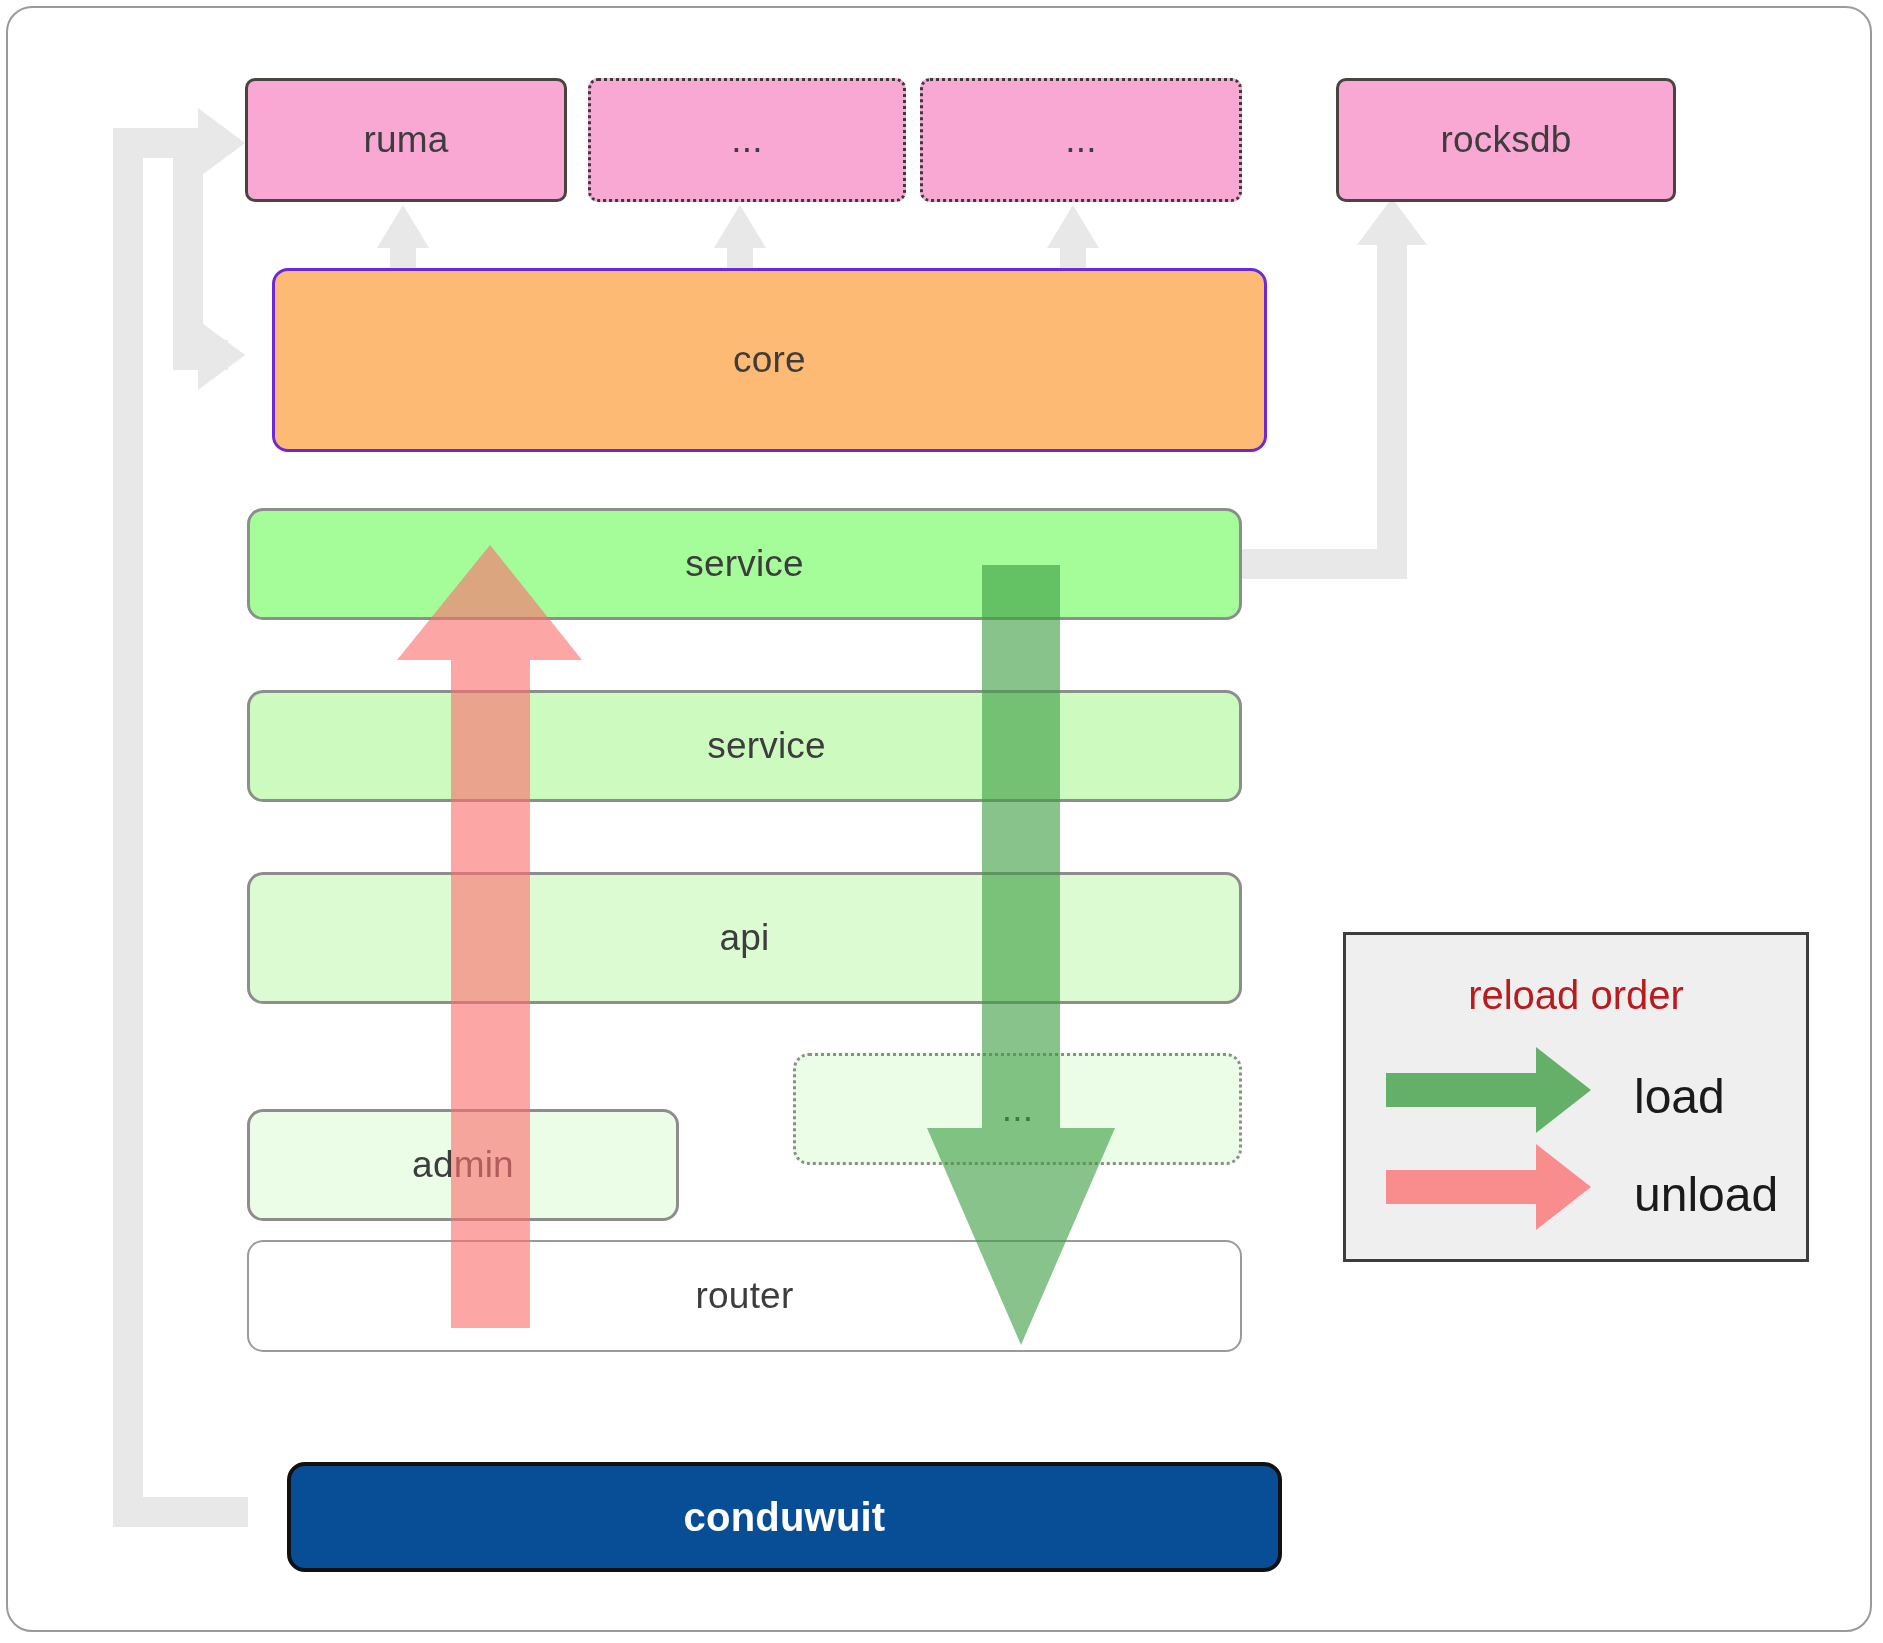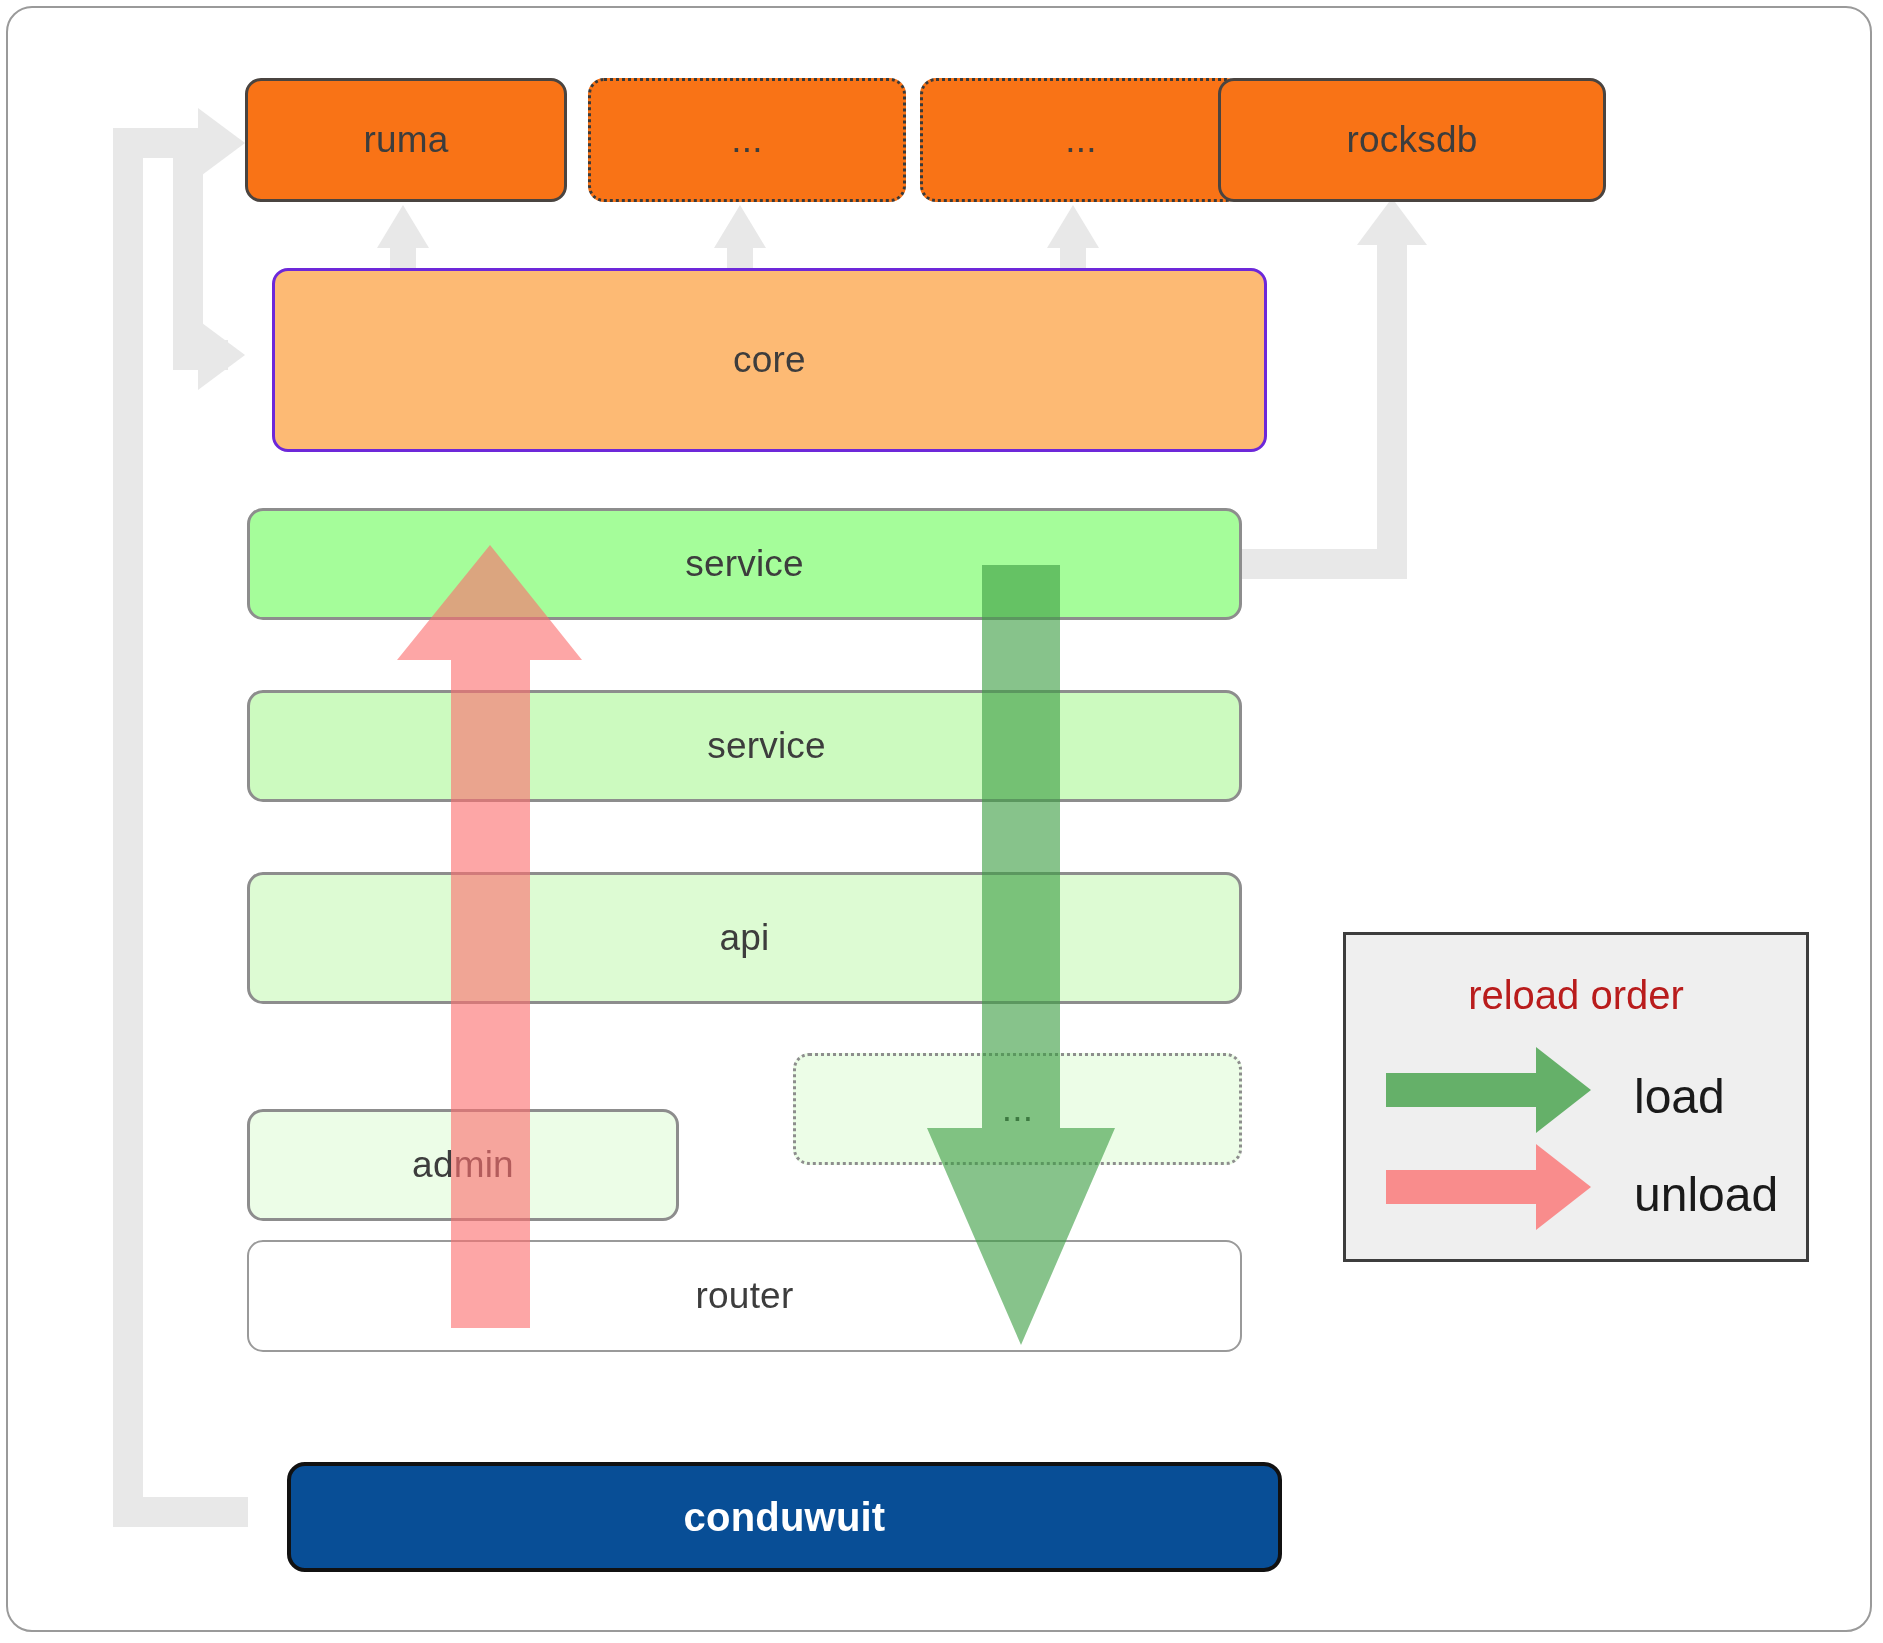--- a/index.html
+++ b/index.html
@@ -33,23 +33,23 @@
     justify-content: center;
     border-radius: 14px;
     font-size: 37px;
     color: #3d3d3d;
     letter-spacing: 0.2px;
     z-index: 6;
   }
 
   
   .peach {
-    background: #f97316;
+    background: #f9a8d4;
     border: 3px solid #4a4440;
-    border-radius: 16px;
+    border-radius: 10px;
   }
   .peach.dotted {
     border: 3px dotted #3a3a3a;
   }
 
   
   .core {
     background: #fdba74;
     border: 3px solid #6d28d9;
     border-radius: 16px;
@@ -151,21 +151,21 @@
   </div>
 
   <div class="box peach dotted" style="left:588px; top:78px; width:318px; height:124px;">
     <span>...</span>
   </div>
 
   <div class="box peach dotted" style="left:920px; top:78px; width:322px; height:124px;">
     <span>...</span>
   </div>
 
-  <div class="box peach" style="left:1218px; top:78px; width:388px; height:124px;">
+  <div class="box peach" style="left:1336px; top:78px; width:340px; height:124px;">
     <span>rocksdb</span>
   </div>
 
   <div class="box core" style="left:247px; top:268px; width:995px; height:184px;">
     <span>core</span>
   </div>
 
   <div class="box g1" style="left:247px; top:508px; width:995px; height:112px;">
     <span>service</span>
   </div>

